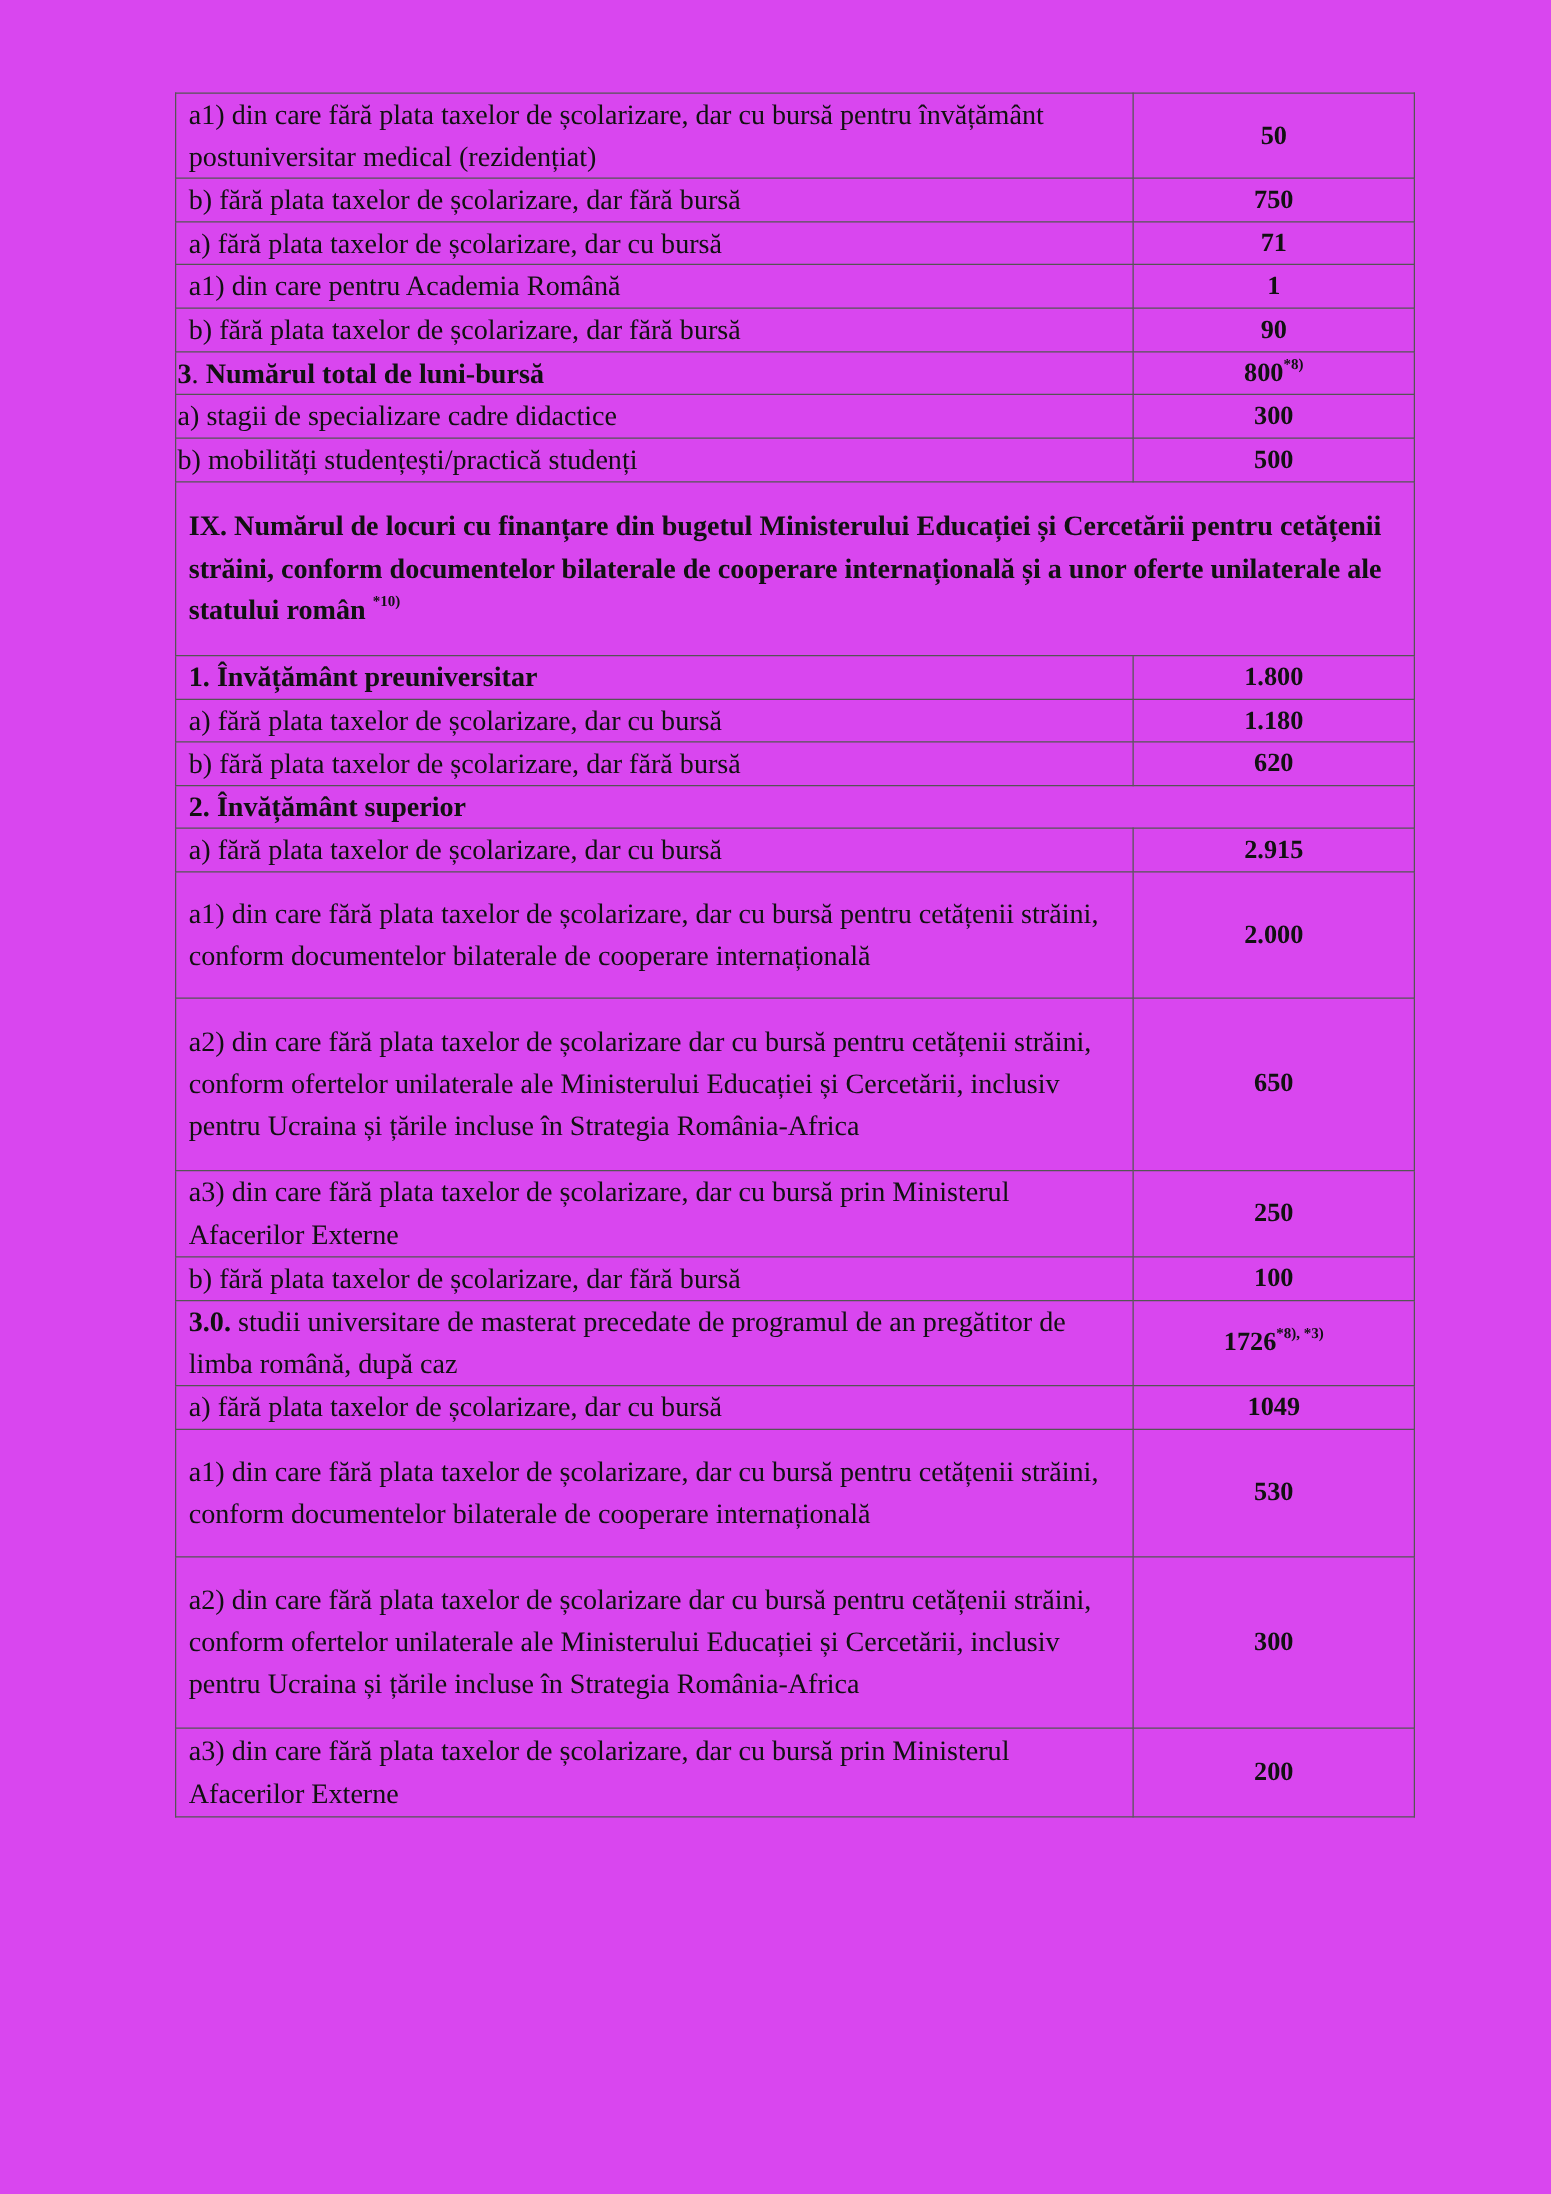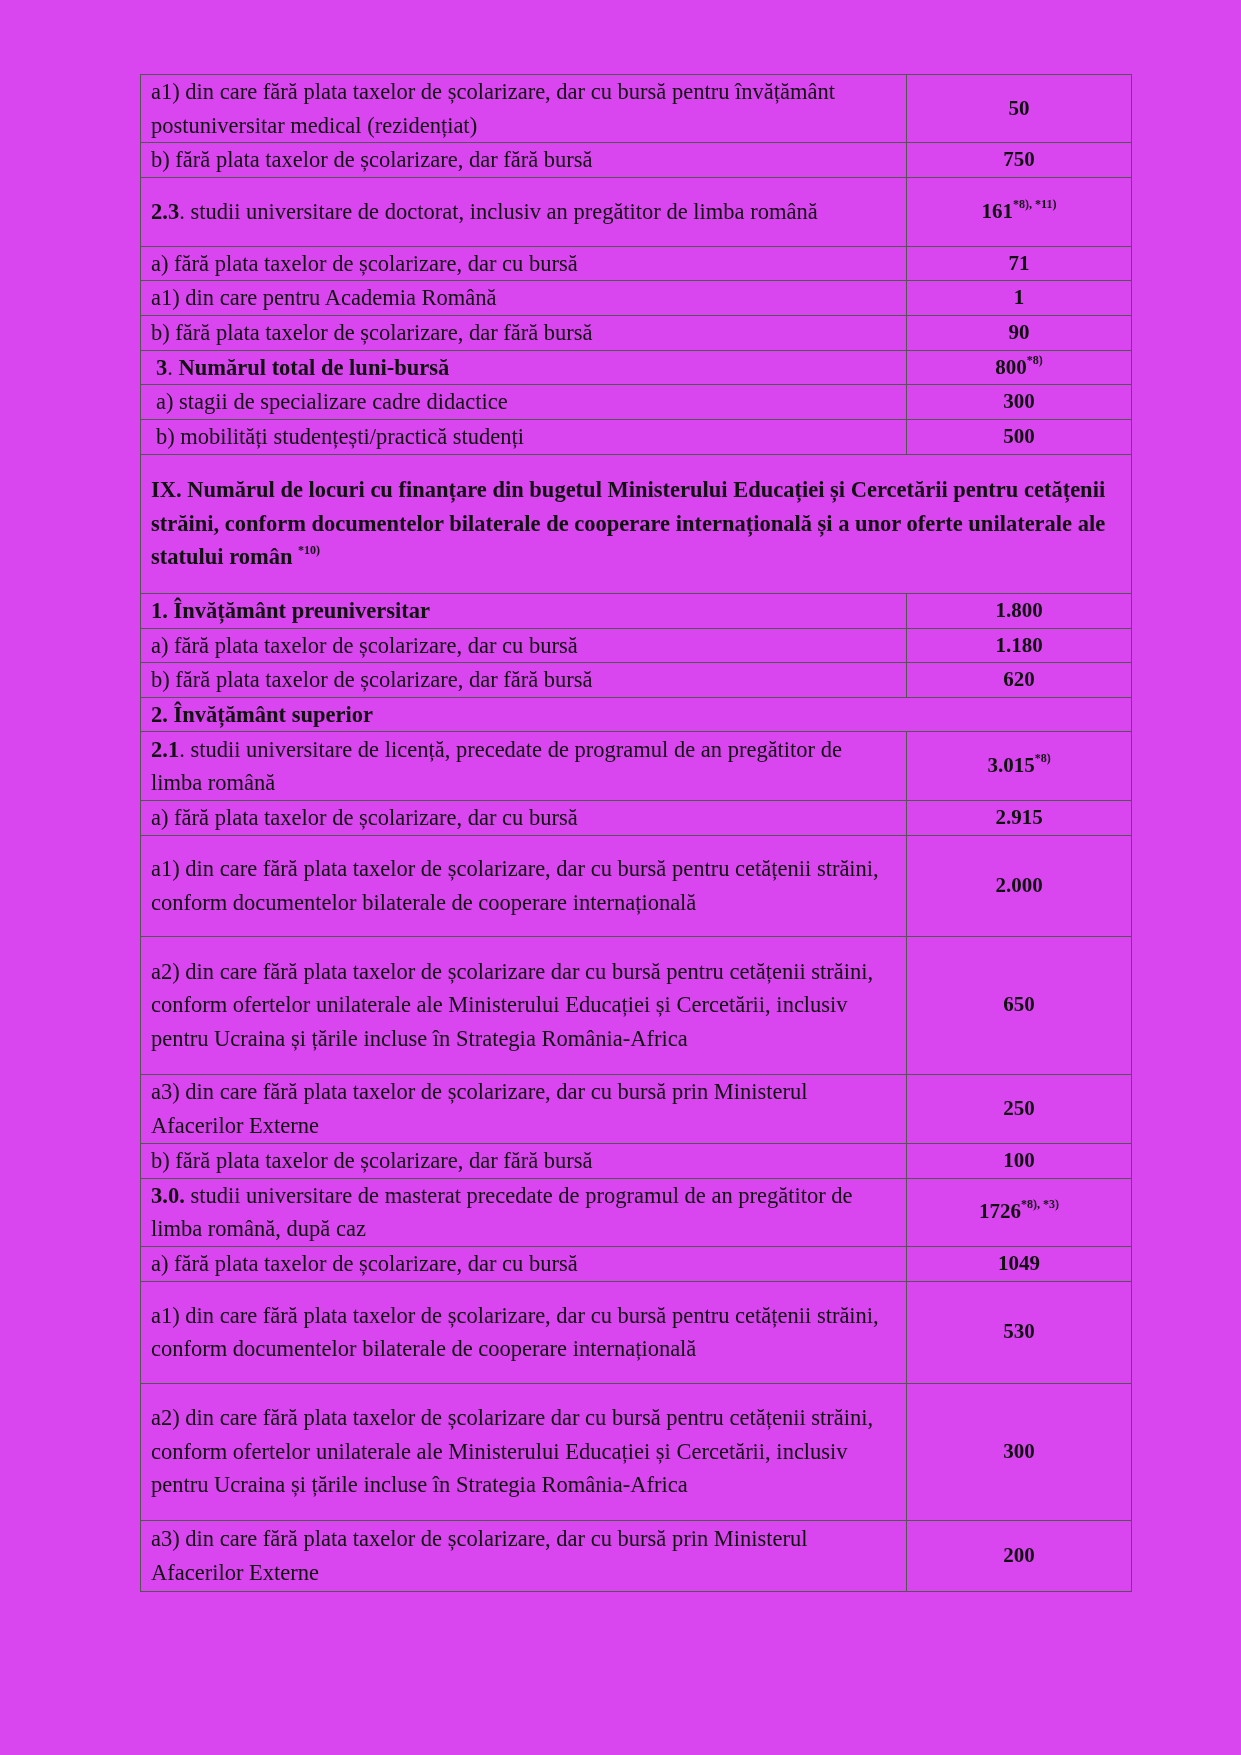--- a/index.html
+++ b/index.html
@@ -10,21 +10,21 @@
       border-collapse: collapse; table-layout: fixed;
       font-family: "Liberation Serif", "DejaVu Serif", serif;
       font-size: 22.5px; color: #111; line-height: 33.5px;
     }
     table.doc td {
       border: 1.5px solid #555;
       padding: 0 10px 0 10px;
       vertical-align: middle;
     }
     td.label { width: auto; text-align: left; }
-    td.label.flush { padding-left: 15px; }
+    td.label.flush { padding-left: 1px; }
     td.val { width: 204px; text-align: center; font-weight: bold; padding-right: 10px; font-size: 21px; }
     td.full { font-weight: bold; }
     .b { font-weight: bold; }
     sup.fn { font-size: 12px; font-weight: bold; vertical-align: super; line-height: 0; position: relative; top: -2px; }
     col.c1 { width: 766px; }
     col.c2 { width: 225px; }
   </style>
 </head>
 <body>
 
@@ -35,24 +35,20 @@
         <col class="c2">
       </colgroup>
   <tbody>
     <tr style="height:68px">
       <td class="label">a1) din care fără plata taxelor de școlarizare, dar cu bursă pentru învățământ postuniversitar medical (rezidențiat)</td>
       <td class="val">50</td>
     </tr>
     <tr style="height:34px">
       <td class="label">b) fără plata taxelor de școlarizare, dar fără bursă</td>
       <td class="val">750</td>
-    </tr>
-    <tr style="height:69px">
-      <td class="label"><span class="b">2.3</span><span>. studii universitare de doctorat, inclusiv an pregătitor de limba română</span></td>
-      <td class="val"><span>161</span><sup class="fn">*8), *11)</sup></td>
     </tr>
     <tr style="height:34px">
       <td class="label">a) fără plata taxelor de școlarizare, dar cu bursă</td>
       <td class="val">71</td>
     </tr>
     <tr style="height:34px">
       <td class="label">a1) din care pentru Academia Română</td>
       <td class="val">1</td>
     </tr>
     <tr style="height:35px">
@@ -81,24 +77,20 @@
     <tr style="height:34px">
       <td class="label">a) fără plata taxelor de școlarizare, dar cu bursă</td>
       <td class="val">1.180</td>
     </tr>
     <tr style="height:34px">
       <td class="label">b) fără plata taxelor de școlarizare, dar fără bursă</td>
       <td class="val">620</td>
     </tr>
     <tr style="height:21px">
       <td class="full" colspan="2">2. Învățământ superior</td>
-    </tr>
-    <tr style="height:69px">
-      <td class="label"><span class="b">2.1</span><span>. studii universitare de licență, precedate de programul de an pregătitor de limba română</span></td>
-      <td class="val"><span>3.015</span><sup class="fn">*8)</sup></td>
     </tr>
     <tr style="height:34px">
       <td class="label">a) fără plata taxelor de școlarizare, dar cu bursă</td>
       <td class="val">2.915</td>
     </tr>
     <tr style="height:101px">
       <td class="label">a1) din care fără plata taxelor de școlarizare, dar cu bursă pentru cetățenii străini, conform documentelor bilaterale de cooperare internațională</td>
       <td class="val">2.000</td>
     </tr>
     <tr style="height:138px">

